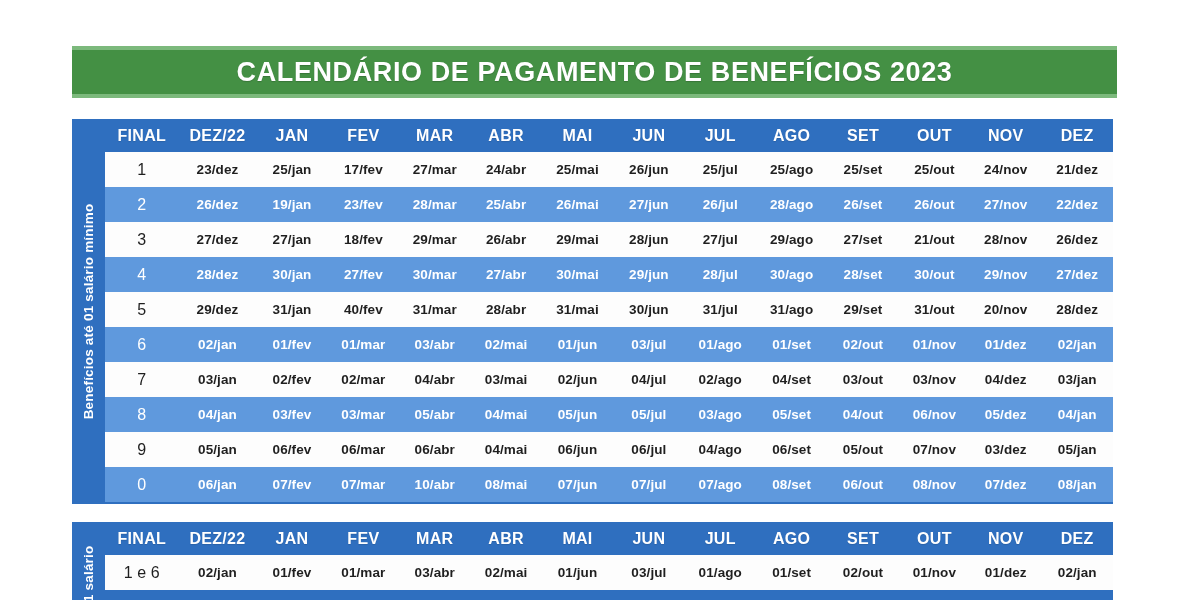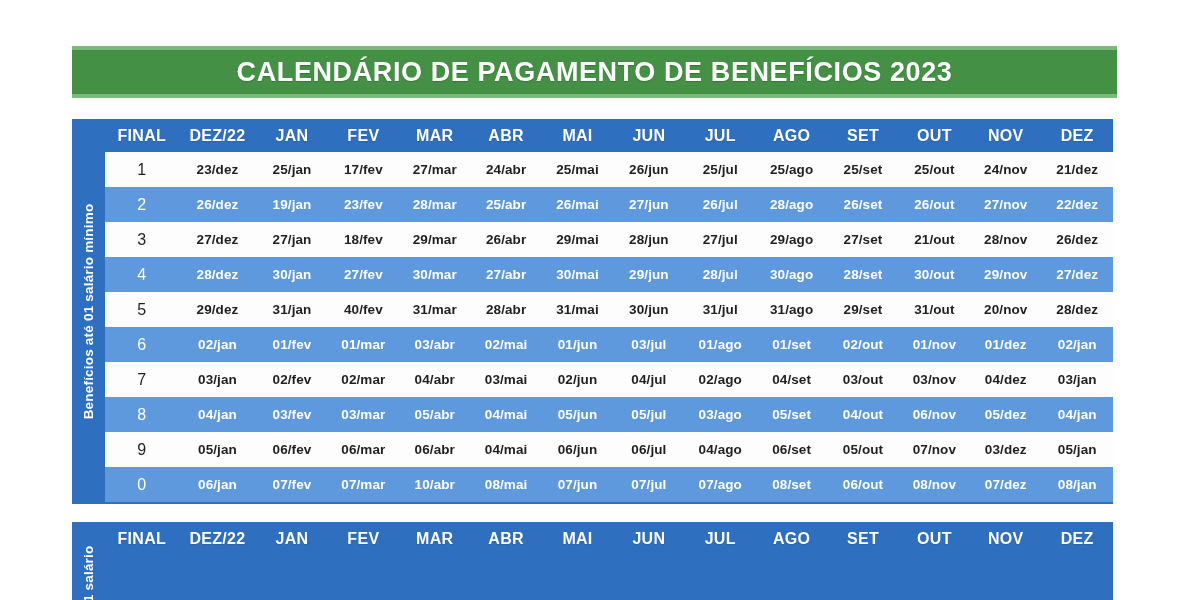--- a/index.html
+++ b/index.html
@@ -393,18 +393,34 @@
             <th>JUN</th>
             <th>JUL</th>
             <th>AGO</th>
             <th>SET</th>
             <th>OUT</th>
             <th>NOV</th>
             <th>DEZ</th>
           </tr>
         </thead>
         <tbody id="table2-body">
+            <tr class="row-light">
+              <td class="final-col">1 e 6</td>
+              <td>02/jan</td>
+              <td>01/fev</td>
+              <td>01/mar</td>
+              <td>03/abr</td>
+              <td>02/mai</td>
+              <td>01/jun</td>
+              <td>03/jul</td>
+              <td>01/ago</td>
+              <td>01/set</td>
+              <td>02/out</td>
+              <td>01/nov</td>
+              <td>01/dez</td>
+              <td>02/jan</td>
+            </tr>
           </tbody>
       </table>
     </div>
   </div>
 
 </div>
 
 </body></html>

